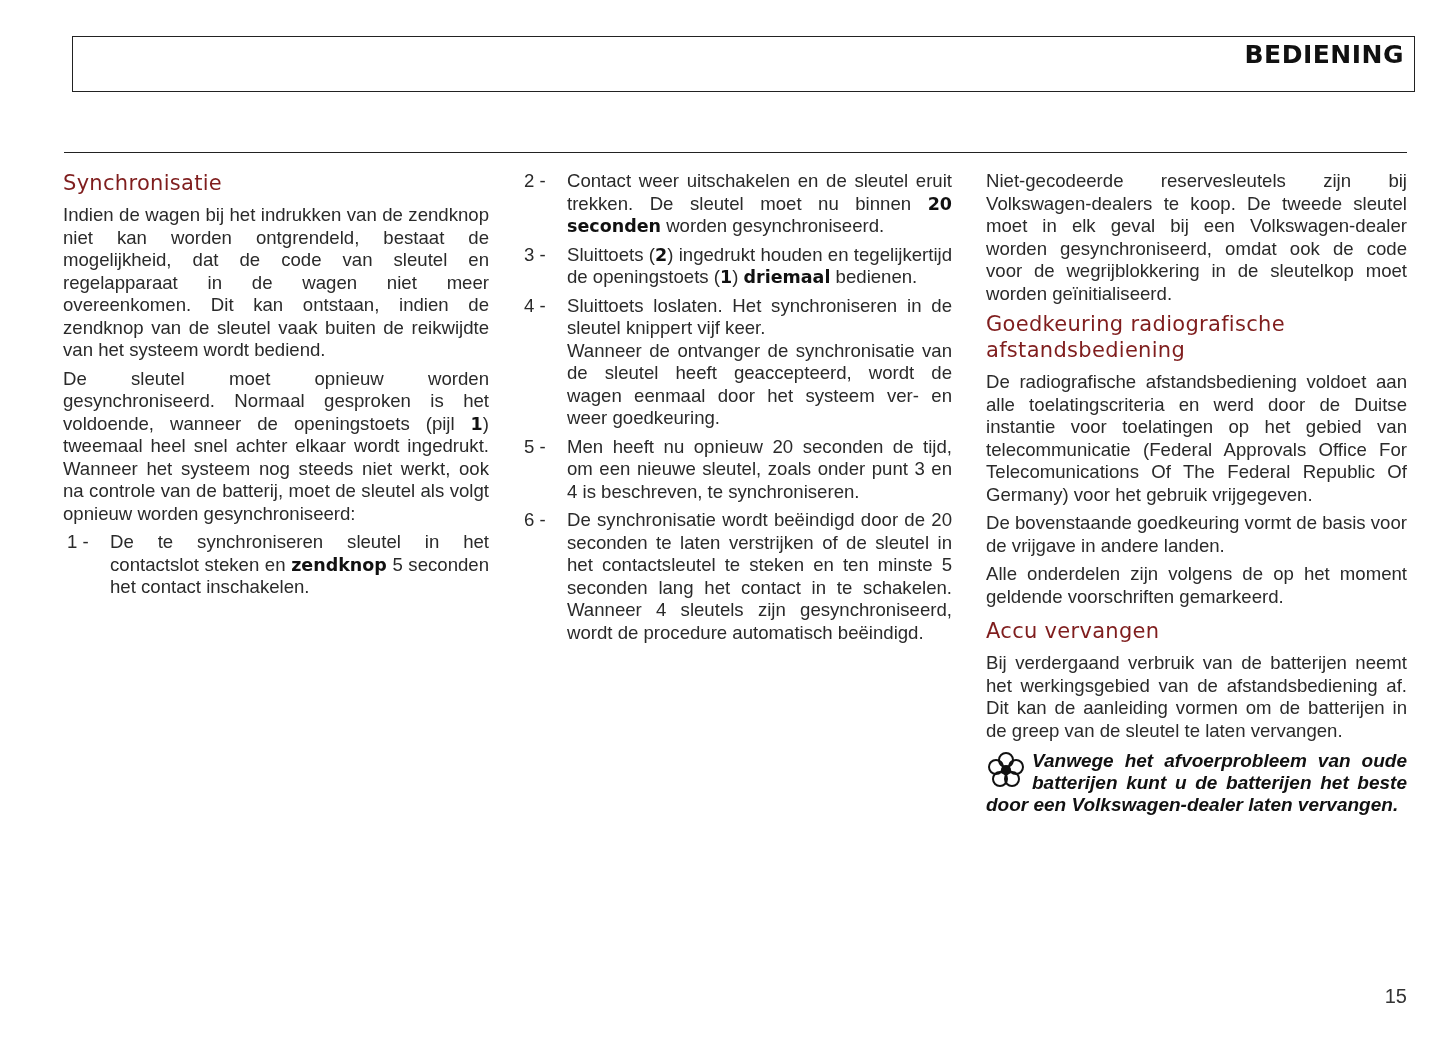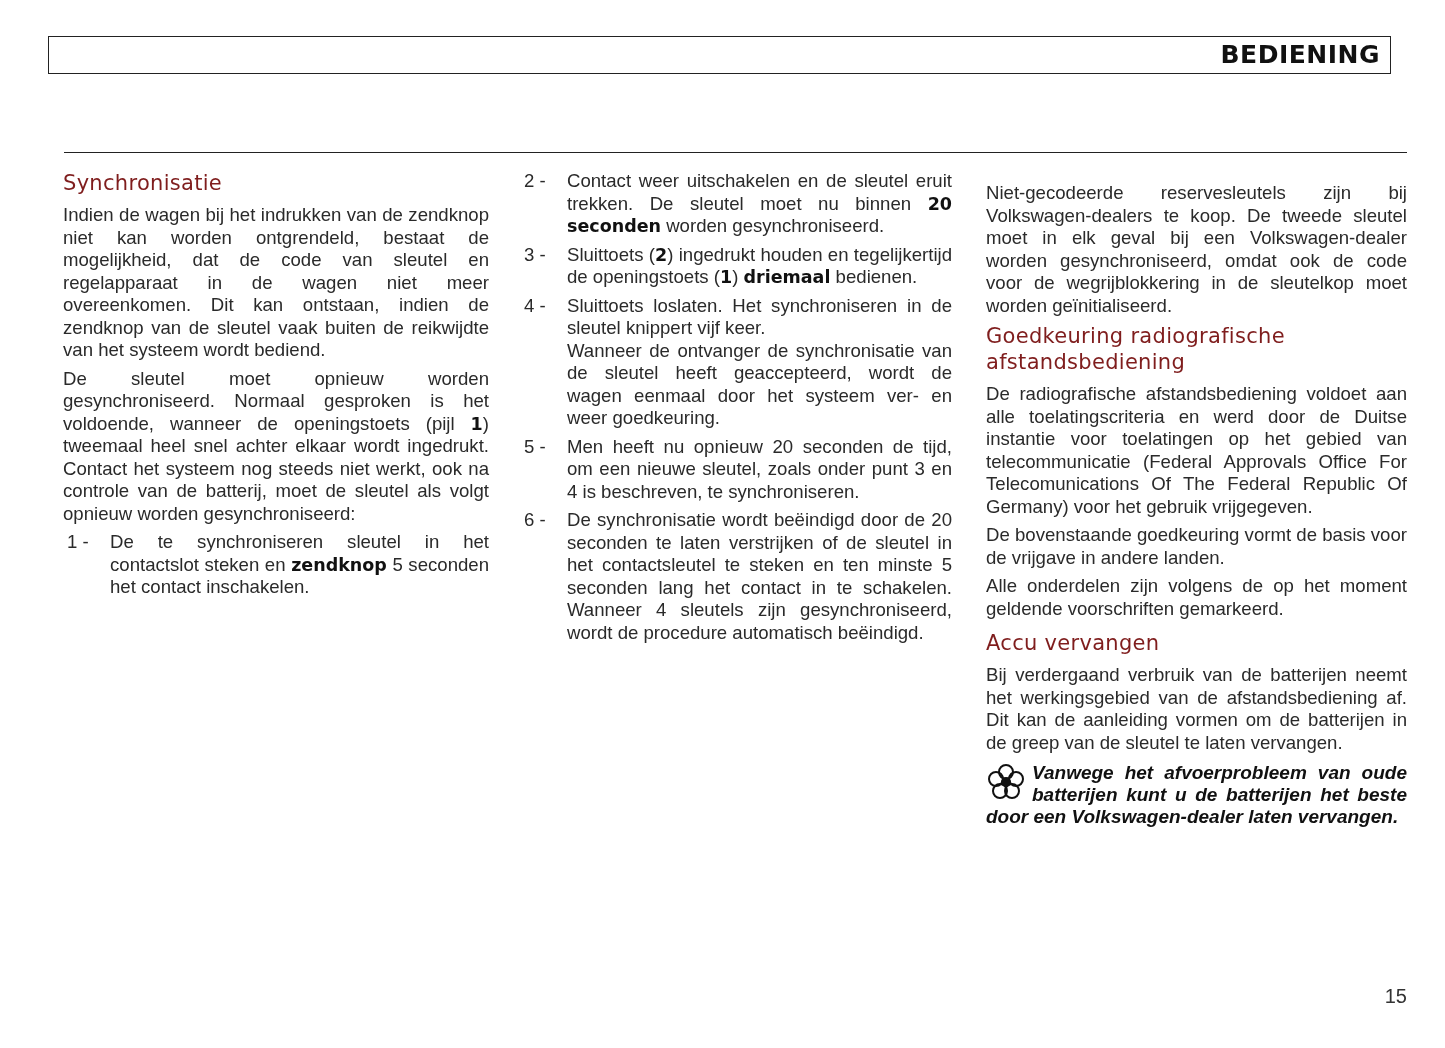--- a/index.html
+++ b/index.html
@@ -1,40 +1,40 @@
 <!DOCTYPE html>
 <html><head>
 <meta charset="utf-8">
 <style>
   html, body { margin: 0; padding: 0; background: #ffffff; }
   body {
     width: 1445px; height: 1048px; position: relative; overflow: hidden;
     font-family: "Liberation Sans", sans-serif; color: #222;
   }
   .header-box {
-    position: absolute; left: 48px; top: 36px; width: 1343px; height: 38px;
+    position: absolute; left: 72px; top: 36px; width: 1343px; height: 56px;
     border: 1.5px solid #222; box-sizing: border-box; padding-left: 31px;
   }
   .section-label {
     position: absolute; right: 10px; top: 2px;
     font-family: "DejaVu Sans", sans-serif; font-weight: bold; font-size: 25px;
     letter-spacing: 0.5px; color: #111; line-height: 32px;
   }
   .rule {
     position: absolute; left: 64px; top: 152px; width: 1343px; height: 0;
     border-top: 1.5px solid #222;
   }
   .col {
     position: absolute; top: 170px;
     font-size: 18.6px; line-height: 22.5px; color: #2a2a2a;
     text-align: justify;
   }
   .col1 { left: 63px; width: 426px; }
   .col2 { left: 520px; width: 432px; }
-  .col3 { left: 986px; width: 421px; margin-top: 12px; }
+  .col3 { left: 986px; width: 421px; }
   h2 {
     font-family: "DejaVu Sans", sans-serif; font-weight: normal; color: #7f1d1d;
     font-size: 21px; line-height: 26px; margin: 0 0 8px 0; letter-spacing: 0.3px;
     text-align: left;
   }
   p { margin: 0 0 6px 0; }
   .item { display: flex; margin: 0 0 6px 0; }
   .num { width: 47px; flex: none; padding-left: 4px; box-sizing: border-box; }
   .item-text { flex: 1; text-align: justify; }
   b { font-family: "DejaVu Sans", sans-serif; font-weight: bold; font-size: 17.5px; color: #111; }
@@ -51,21 +51,21 @@
 <body>
 
 <div class="header-box">
   <span class="section-label">BEDIENING</span>
 </div>
 <div class="rule"></div>
 
 <div class="col col1">
   <h2>Synchronisatie</h2>
   <p>Indien de wagen bij het indrukken van de zendknop niet kan worden ontgrendeld, bestaat de mogelijkheid, dat de code van sleutel en regelapparaat in de wagen niet meer overeenkomen. Dit kan ontstaan, indien de zendknop van de sleutel vaak buiten de reikwijdte van het systeem wordt bediend.</p>
-  <p><span>De sleutel moet opnieuw worden gesynchroniseerd. Normaal gesproken is het voldoende, wanneer de openingstoets (pijl </span><b>1</b><span>) tweemaal heel snel achter elkaar wordt ingedrukt. Contact het systeem nog steeds niet werkt, ook na controle van de batterij, moet de sleutel als volgt opnieuw worden gesynchroniseerd:</span></p>
+  <p><span>De sleutel moet opnieuw worden gesynchroniseerd. Normaal gesproken is het voldoende, wanneer de openingstoets (pijl </span><b>1</b><span>) tweemaal heel snel achter elkaar wordt ingedrukt. Wanneer het systeem nog steeds niet werkt, ook na controle van de batterij, moet de sleutel als volgt opnieuw worden gesynchroniseerd:</span></p>
   <div class="item">
     <span class="num">1 -</span>
     <span class="item-text"><span>De te synchroniseren sleutel in het contactslot steken en </span><b>zendknop</b><span> 5 seconden het contact inschakelen.</span></span>
   </div>
 </div>
 
 <div class="col col2">
   <div class="item">
     <span class="num">2 -</span>
     <span class="item-text"><span>Contact weer uitschakelen en de sleutel eruit trekken. De sleutel moet nu binnen </span><b>20 seconden</b><span> worden gesynchroniseerd.</span></span>

